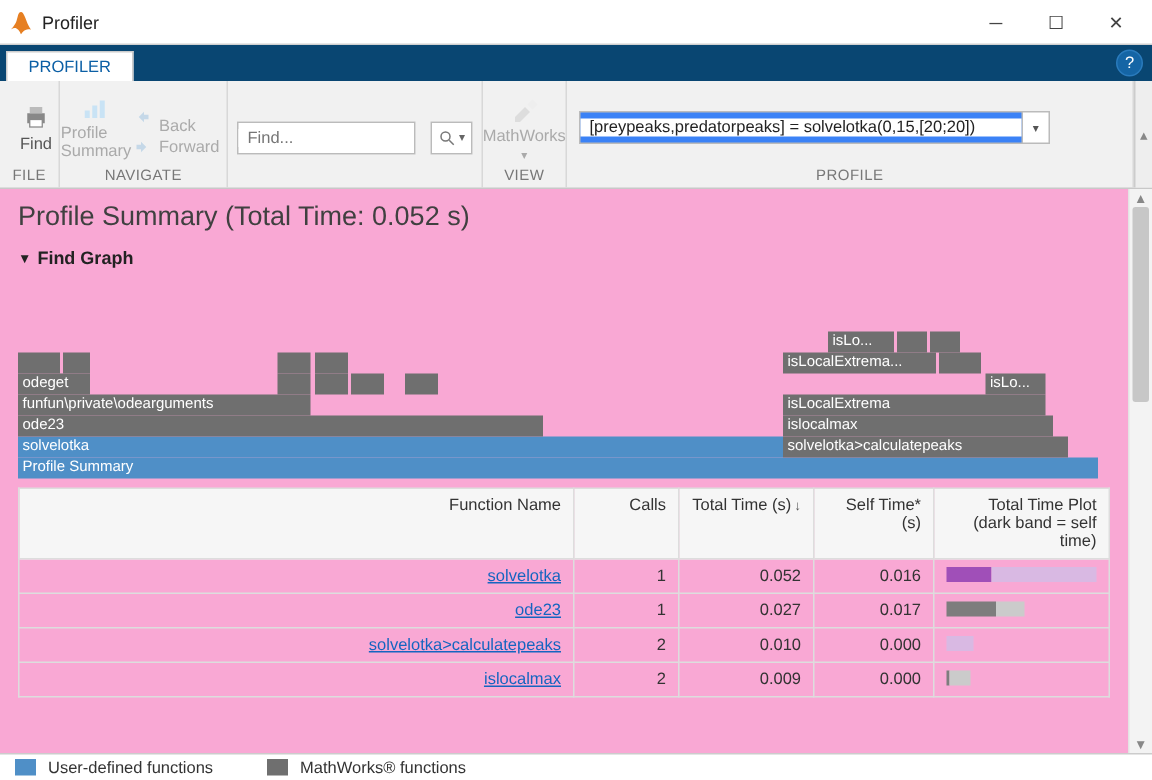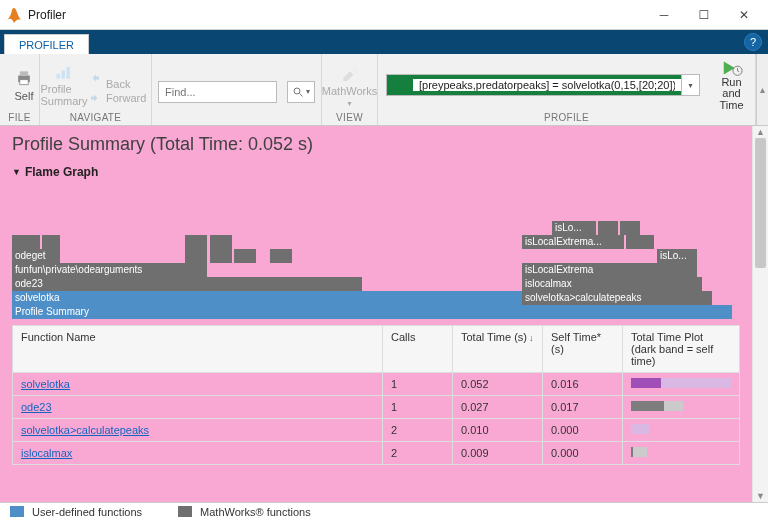--- a/index.html
+++ b/index.html
@@ -19,42 +19,42 @@
   .tsbtn { display: flex; flex-direction: column; align-items: center; justify-content: center; font-size: 11px; color: #555; gap: 2px; min-width: 36px; }
   .tsbtn.disabled { color: #aaa; }
   .tsbtn svg { width: 20px; height: 20px; }
   .tsnav { display: flex; flex-direction: column; gap: 2px; }
   .tsnav .row { display: flex; align-items: center; gap: 4px; font-size: 11px; color: #aaa; }
   .findbox { width: 120px; height: 22px; border: 1px solid #bbb; background: #fff; display: flex; align-items: center; }
   .findbox input { border: 0; outline: 0; width: 100%; font-size: 11px; padding: 0 6px; color: #666; }
   .magbtn { width: 28px; height: 22px; border: 1px solid #bbb; background: #fff; display: flex; align-items: center; justify-content: center; margin-left: 4px; }
   .magbtn .dd { font-size: 8px; color: #666; margin-left: 2px; }
   .profilegroup .body { padding: 4px 8px 0 8px; }
-  .codebox { width: 296px; height: 22px; border: 1px solid #bbb; background: #15803d; display: flex; align-items: center; padding-left: 26px; }
+  .codebox { width: 296px; height: 22px; border: 1px solid #bbb; background: #3b82f6; display: flex; align-items: center; }
   .codebox input { border: 0; outline: 0; width: 100%; font-size: 11px; padding: 0 6px; color: #222; }
   .ddbtn { width: 18px; height: 22px; border: 1px solid #bbb; border-left: 0; background: #fff; display: flex; align-items: center; justify-content: center; font-size: 8px; color: #555; }
   .runbtn { display: flex; flex-direction: column; align-items: center; margin-left: 10px; font-size: 11px; color: #333; }
   .runbtn svg { width: 22px; height: 18px; }
   .scrolltab { width: 12px; background: #eee; border-left: 1px solid #ccc; display: flex; align-items: center; justify-content: center; color: #888; font-size: 10px; }
   .content-wrap { display: flex; height: calc(520px - 30px - 24px - 72px - 18px); }
   .content { flex: 1; overflow: hidden; padding: 8px 12px 0 12px; background: #f9a8d4; }
   .vscroll { width: 16px; background: #f3f3f3; border-left: 1px solid #e3e3e3; position: relative; }
   .vscroll .thumb { position: absolute; left: 2px; right: 2px; top: 12px; height: 130px; background: #c7c7c7; border-radius: 2px; }
   .vscroll .arr { position: absolute; left: 0; right: 0; height: 12px; display: flex; align-items: center; justify-content: center; color: #888; font-size: 9px; }
   .vscroll .arr.top { top: 0; } .vscroll .arr.bot { bottom: 0; }
   h1.ps { font-size: 18px; font-weight: 400; color: #404040; margin-bottom: 10px; }
   .section { font-size: 12px; font-weight: bold; color: #222; margin: 4px 0 10px 0; display: flex; align-items: center; gap: 4px; }
   .section .tri { font-size: 9px; }
   .flame { position: relative; height: 130px; margin-bottom: 6px; }
   .fblock { position: absolute; height: 14px; font-size: 10px; color: #fff; overflow: hidden; white-space: nowrap; padding: 1px 3px 0 3px; }
   .fgray { background: #6f6f6f; }
   .fblue { background: #4f8fc7; }
   .gen { font-style: italic; color: #666; font-size: 11px; margin: 6px 0 8px 0; }
   table.ptab { width: 100%; border-collapse: collapse; font-size: 11px; }
-  table.ptab th, table.ptab td { border: 1px solid #ddd; padding: 5px 8px; text-align: left; vertical-align: top; }
+  table.ptab th, table.ptab td { border: 1px solid #ddd; padding: 5px 8px; text-align: right; vertical-align: top; }
   table.ptab th { background: #f6f6f6; font-weight: normal; color: #333; height: 34px; }
   table.ptab td a { color: #1565c0; text-decoration: underline; }
   .plot { display: flex; height: 10px; align-items: center; }
   .plot .seg { height: 10px; }
   .footer { height: 18px; border-top: 1px solid #ccc; display: flex; align-items: center; padding: 0 10px; gap: 8px; font-size: 11px; color: #333; background: #fff; }
   .legbox { width: 14px; height: 11px; }
   .sortarr { font-size: 9px; color: #555; margin-left: 2px; }
 </style>
 </head>
 <body>
@@ -78,21 +78,21 @@
 
 <div class="toolstrip">
   <div class="tsgroup" style="width:40px;">
     <div class="body">
       <div class="tsbtn">
         <svg viewBox="0 0 24 24">
             <rect x="5" y="9" width="14" height="8" fill="#888"></rect>
             <rect x="7" y="4" width="10" height="5" fill="#bbb"></rect>
             <rect x="7" y="14" width="10" height="6" fill="#fff" stroke="#888"></rect>
           </svg>
-        <span>Self</span>
+        <span>Find</span>
       </div>
     </div>
     <div class="label">FILE</div>
   </div>
 
   <div class="tsgroup" style="width:112px;">
     <div class="body">
       <div class="tsbtn disabled">
         <svg viewBox="0 0 24 24">
             <rect x="3" y="14" width="4" height="6" fill="#c9e3f5"></rect>
@@ -150,42 +150,32 @@
   </div>
 
   <div class="tsgroup profilegroup" style="flex:1;">
     <div class="body">
       <div style="display:flex;">
         <div class="codebox">
           <input value="[preypeaks,predatorpeaks] = solvelotka(0,15,[20;20])" style="">
         </div>
         <div class="ddbtn">▾</div>
       </div>
-      <div class="runbtn">
-        <svg viewBox="0 0 24 18">
-            <path fill="#4caf50" d="M3 2l12 7-12 7z"></path>
-            <circle cx="18" cy="12" r="5" fill="none" stroke="#777" stroke-width="1"></circle>
-            <line x1="18" y1="12" x2="18" y2="9" stroke="#777"></line>
-            <line x1="18" y1="12" x2="20" y2="13" stroke="#777"></line>
-          </svg>
-        <span style="white-space:pre-line; line-height:1.05; text-align:center;">Run and
-Time</span>
-      </div>
     </div>
     <div class="label">PROFILE</div>
   </div>
   <div class="scrolltab">▴</div>
 </div>
 
 <div class="content-wrap">
   <div class="content">
     <h1 class="ps">Profile Summary (Total Time: 0.052 s)</h1>
     <div class="section">
       <span class="tri">▼</span>
-      <span>Flame Graph</span>
+      <span>Find Graph</span>
     </div>
 
     <div class="flame">
 
       <div class="fblock fblue" style="left:0; width:720px; top:116px;">Profile Summary</div>
 
       <div class="fblock fblue" style="left:0; width:510px; top:102px;">solvelotka</div>
       <div class="fblock fgray" style="left:510px; width:190px; top:102px;">solvelotka&gt;calculatepeaks</div>
 
       <div class="fblock fgray" style="left:0; width:350px; top:88px;">ode23</div>

